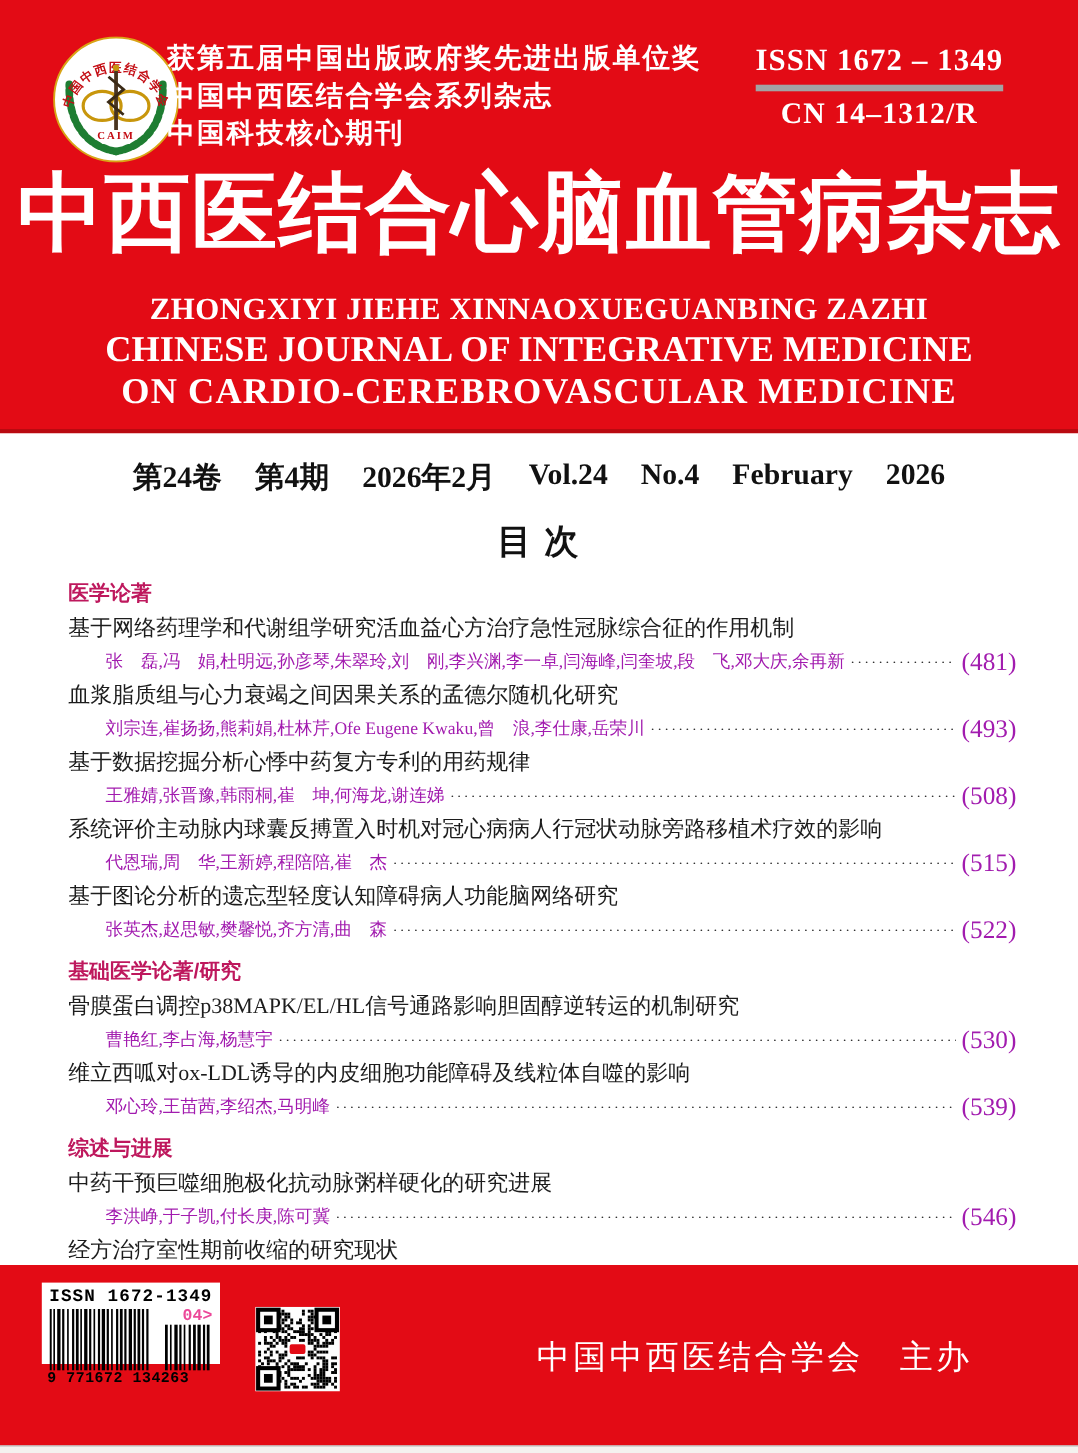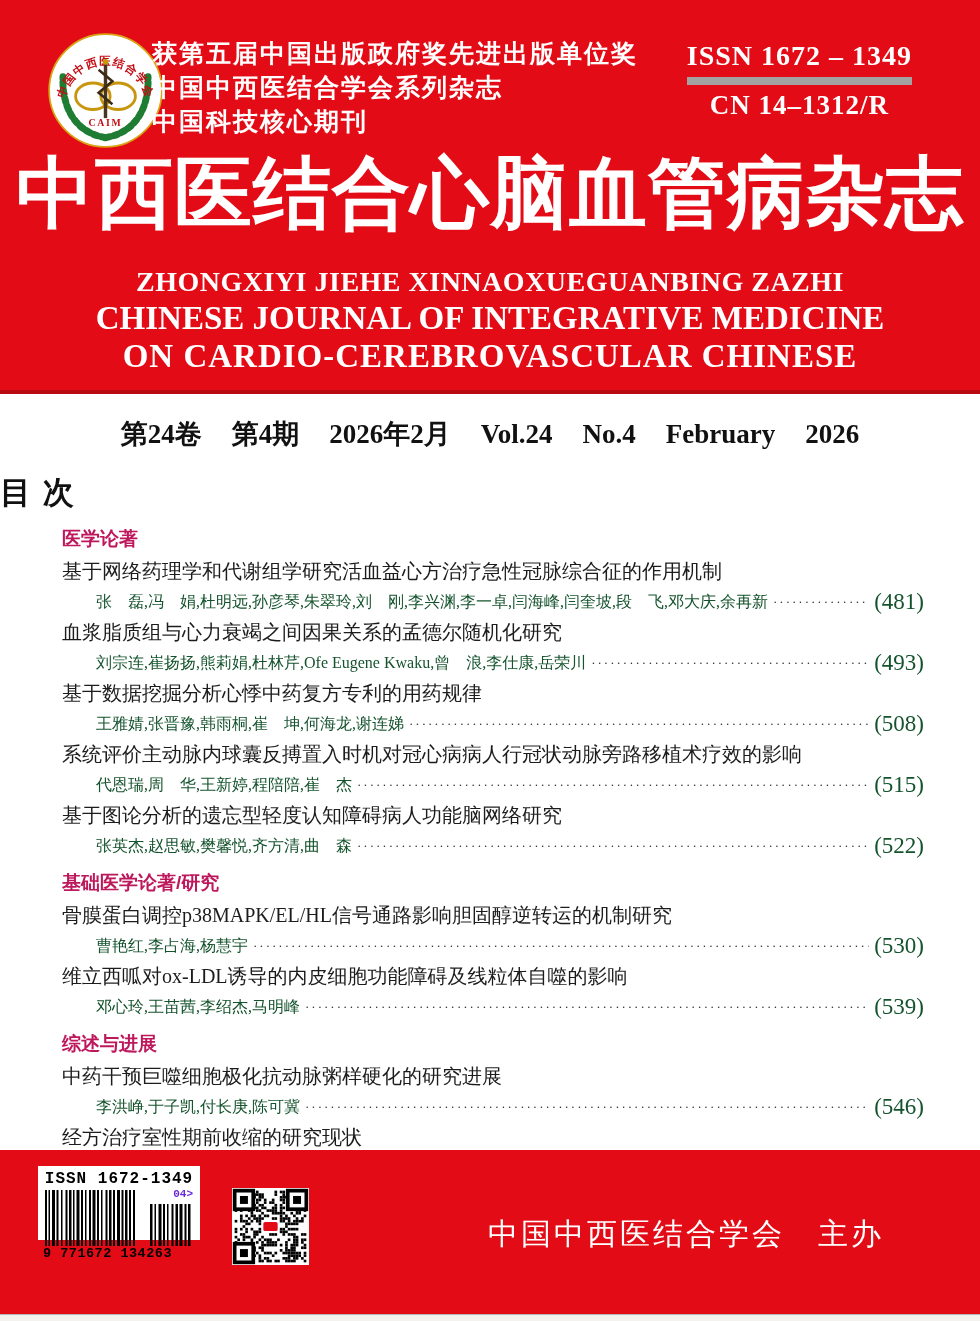--- a/index.html
+++ b/index.html
@@ -4,47 +4,47 @@
 <style>
   html,body{margin:0;padding:0;}
   body{width:980px;font-family:"Liberation Serif","DejaVu Serif",serif;background:#888;}
   .page{position:relative;width:980px;height:1321px;background:#fff;overflow:hidden;}
 
   
   .header{position:absolute;top:0;left:0;right:0;height:390px;background:#e30b15;border-bottom:4px solid #b90a10;color:#fff;}
   .logo{position:absolute;left:48px;top:33px;width:115px;height:115px;}
   .awards{position:absolute;left:152px;top:36px;font-family:"Liberation Sans","DejaVu Sans",sans-serif;font-weight:bold;font-size:25px;line-height:34px;letter-spacing:2px;}
   .issn-block{position:absolute;right:68px;top:40px;text-align:center;}
-  .issn-line{font-size:28px;font-weight:bold;letter-spacing:1px;padding-bottom:5px;border-bottom:8px solid #a3a3a3;}
+  .issn-line{font-size:28px;font-weight:bold;letter-spacing:1px;padding-bottom:5px;border-bottom:6px solid #a3a3a3;}
   .cn-line{font-size:27px;font-weight:bold;margin-top:5px;letter-spacing:1px;}
   .title-cn{position:absolute;top:142px;left:0;width:100%;text-align:center;font-size:78px;font-weight:bold;letter-spacing:1px;white-space:nowrap;}
   .pinyin{position:absolute;top:266px;left:0;width:100%;text-align:center;font-size:28px;font-weight:bold;letter-spacing:0.5px;}
   .en1{position:absolute;top:300px;left:0;width:100%;text-align:center;font-size:33px;font-weight:bold;}
   .en2{position:absolute;top:338px;left:0;width:100%;text-align:center;font-size:33px;font-weight:bold;letter-spacing:1px;}
 
   
   .content{position:absolute;top:394px;left:0;right:0;bottom:171px;background:#fff;color:#111;}
-  .issue-line{display:flex;justify-content:center;gap:30px;margin-top:22px;font-size:27px;font-weight:bold;white-space:nowrap;align-items:center;}
-  .toc-heading{margin-top:20px;font-size:31px;font-weight:bold;letter-spacing:2px;}
+  .issue-line{display:flex;justify-content:center;gap:30px;margin-top:22px;font-size:27px;font-weight:bold;white-space:nowrap;}
+  .toc-heading{margin-top:20px;text-align:center;font-size:31px;font-weight:bold;letter-spacing:2px;}
   .toc{margin:12px 56px 0 62px;}
   .section-title{font-family:"Liberation Sans","DejaVu Sans",sans-serif;font-weight:bold;font-size:19px;color:#be185d;margin:9px 0 4px;}
   .entry-title{font-size:20px;color:#1c1c1c;line-height:31px;}
-  .author-row{display:flex;align-items:center;padding-left:34px;line-height:30px;font-size:16px;color:#14532d;}
+  .author-row{display:flex;align-items:center;padding-left:34px;line-height:30px;font-size:16px;color:#a21caf;}
   .authors{white-space:nowrap;}
   .dots{flex:1;overflow:hidden;white-space:nowrap;margin:0 5px;color:#333;font-size:13px;letter-spacing:2px;}
   .dots::after{content:"······································································································································";}
   .pageno{font-size:23px;white-space:nowrap;}
 
   
   .footer{position:absolute;left:0;right:0;bottom:0;height:171px;background:#e30b15;}
   .footer::after{content:"";position:absolute;left:0;right:0;bottom:0;height:6px;background:#f4f2ef;border-top:1px solid #b5b5b5;}
   .barcode-box{position:absolute;left:38px;top:16px;width:162px;height:74px;background:#fff;box-sizing:border-box;padding:4px 5px 4px;}
   .bc-issn{font-family:"Liberation Mono","DejaVu Sans Mono",monospace;font-weight:bold;font-size:16px;text-align:center;letter-spacing:1px;color:#000;}
   .bc-body{position:relative;height:56px;margin-top:2px;}
-  .bc-side{position:absolute;right:2px;top:-2px;font-family:"Liberation Mono","DejaVu Sans Mono",monospace;font-weight:bold;font-size:11px;color:#6d28d9;}
+  .bc-side{position:absolute;right:2px;top:-2px;font-family:"Liberation Mono","DejaVu Sans Mono",monospace;font-weight:bold;font-size:15px;color:#ec4899;}
   .bc-digits{font-family:"Liberation Mono","DejaVu Sans Mono",monospace;font-weight:bold;font-size:13.5px;color:#000;letter-spacing:0.5px;margin-top:0;}
   .qr{position:absolute;left:232px;top:38px;width:77px;height:77px;}
   .publisher{position:absolute;right:96px;top:64px;font-family:"Liberation Sans","DejaVu Sans",sans-serif;font-size:30px;color:#fff;letter-spacing:3px;white-space:nowrap;}
 </style>
 </head>
 <body>
 
 <div class="page">
 
   <div class="header">
@@ -76,21 +76,21 @@
     </div>
 
     <div class="issn-block">
       <div class="issn-line">ISSN 1672 – 1349</div>
       <div class="cn-line">CN 14–1312/R</div>
     </div>
 
     <div class="title-cn">中西医结合心脑血管病杂志</div>
     <div class="pinyin">ZHONGXIYI JIEHE XINNAOXUEGUANBING ZAZHI</div>
     <div class="en1">CHINESE JOURNAL OF INTEGRATIVE MEDICINE</div>
-    <div class="en2">ON CARDIO-CEREBROVASCULAR CHINESE</div>
+    <div class="en2">ON CARDIO-CEREBROVASCULAR MEDICINE</div>
   </div>
 
   <div class="content">
 
     <div class="issue-line">
       <span>第24卷</span>
       <span>第4期</span>
       <span>2026年2月</span>
       <span>Vol.24</span>
       <span>No.4</span>

